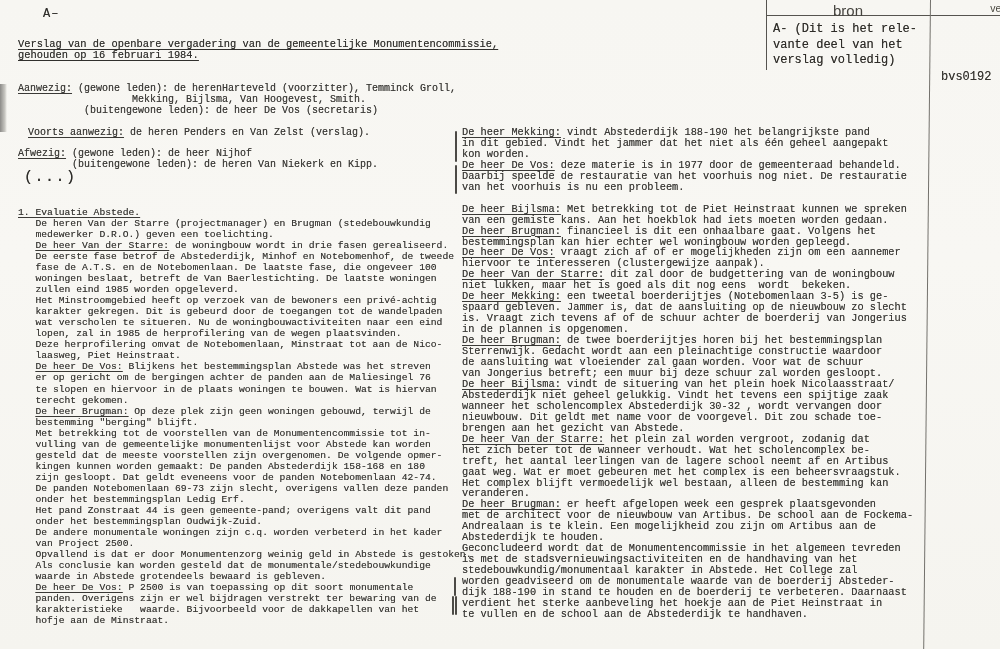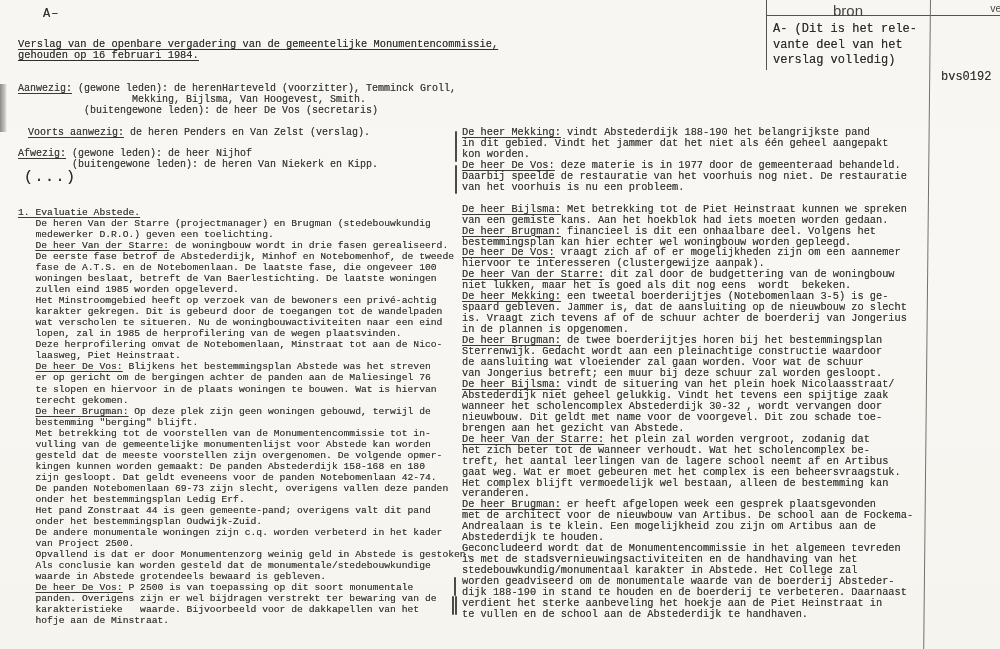--- a/index.html
+++ b/index.html
@@ -133,21 +133,21 @@
   <div class="col-right typed">
       <div class="tline"><span class="ul">De heer Mekking:</span><span> vindt Abstederdijk 188-190 het belangrijkste pand</span></div>
       <div class="tline"><span>in dit gebied. Vindt het jammer dat het niet als één geheel aangepakt</span></div>
       <div class="tline"><span>kon worden.</span></div>
       <div class="tline"><span class="ul">De heer De Vos:</span><span> deze materie is in 1977 door de gemeenteraad behandeld.</span></div>
       <div class="tline"><span>Daarbij speelde de restauratie van het voorhuis nog niet. De restauratie</span></div>
       <div class="tline"><span>van het voorhuis is nu een probleem.</span></div>
       <div class="tline">&nbsp;</div>
       <div class="tline"><span class="ul">De heer Bijlsma:</span><span> Met betrekking tot de Piet Heinstraat kunnen we spreken</span></div>
       <div class="tline"><span>van een gemiste kans. Aan het hoekblok had iets moeten worden gedaan.</span></div>
-      <div class="tline"><span class="ul">De heer Brugman:</span><span> financieel is dit een onhaalbare deel. Volgens het</span></div>
+      <div class="tline"><span class="ul">De heer Brugman:</span><span> financieel is dit een onhaalbare gaat. Volgens het</span></div>
       <div class="tline"><span>bestemmingsplan kan hier echter wel woningbouw worden gepleegd.</span></div>
       <div class="tline"><span class="ul">De heer De Vos:</span><span> vraagt zich af of er mogelijkheden zijn om een aannemer</span></div>
       <div class="tline"><span>hiervoor te interesseren (clustergewijze aanpak).</span></div>
       <div class="tline"><span class="ul">De heer Van der Starre:</span><span> dit zal door de budgettering van de woningbouw</span></div>
       <div class="tline"><span>niet lukken, maar het is goed als dit nog eens  wordt  bekeken.</span></div>
       <div class="tline"><span class="ul">De heer Mekking:</span><span> een tweetal boerderijtjes (Notebomenlaan 3-5) is ge-</span></div>
       <div class="tline"><span>spaard gebleven. Jammer is, dat de aansluiting op de nieuwbouw zo slecht</span></div>
       <div class="tline"><span>is. Vraagt zich tevens af of de schuur achter de boerderij van Jongerius</span></div>
       <div class="tline"><span>in de plannen is opgenomen.</span></div>
       <div class="tline"><span class="ul">De heer Brugman:</span><span> de twee boerderijtjes horen bij het bestemmingsplan</span></div>

